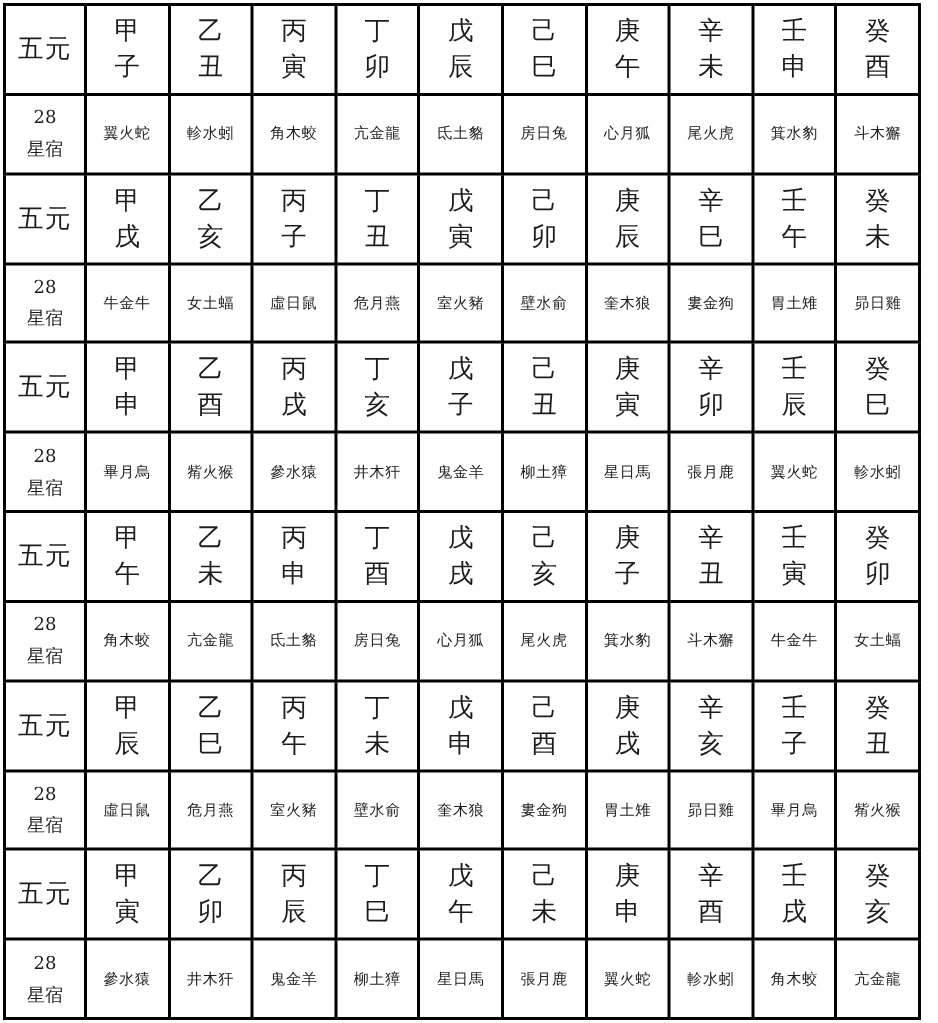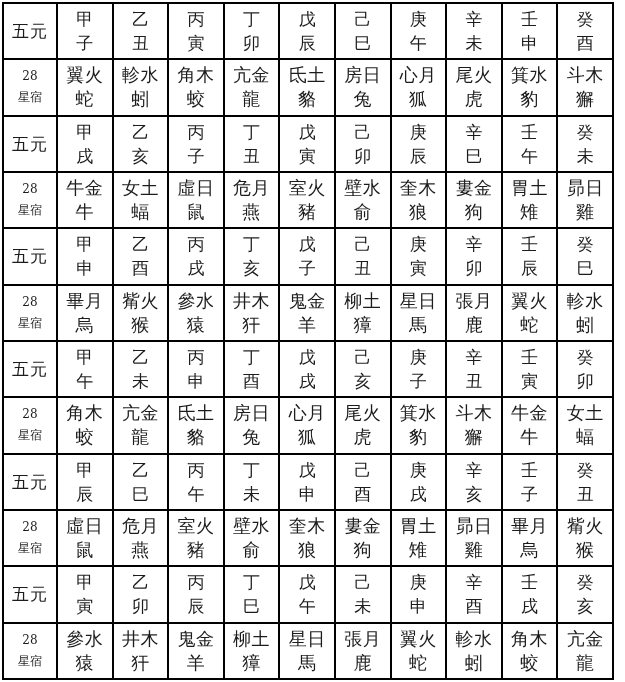--- a/index.html
+++ b/index.html
@@ -40,21 +40,21 @@
   }
   .xingxiu-head .line {
     font-size: 12px;
     line-height: 21px;
   }
   .wuyuan-cell .line {
     font-size: 17px;
     line-height: 24px;
   }
   .xingxiu-cell {
-    font-size: 18px;
+    font-size: 10px;
     letter-spacing: 0.5px;
   }
 </style>
 </head>
 <body>
 
 <div class="page">
   <table class="grid">
     <colgroup>
       <col class="col-head">

